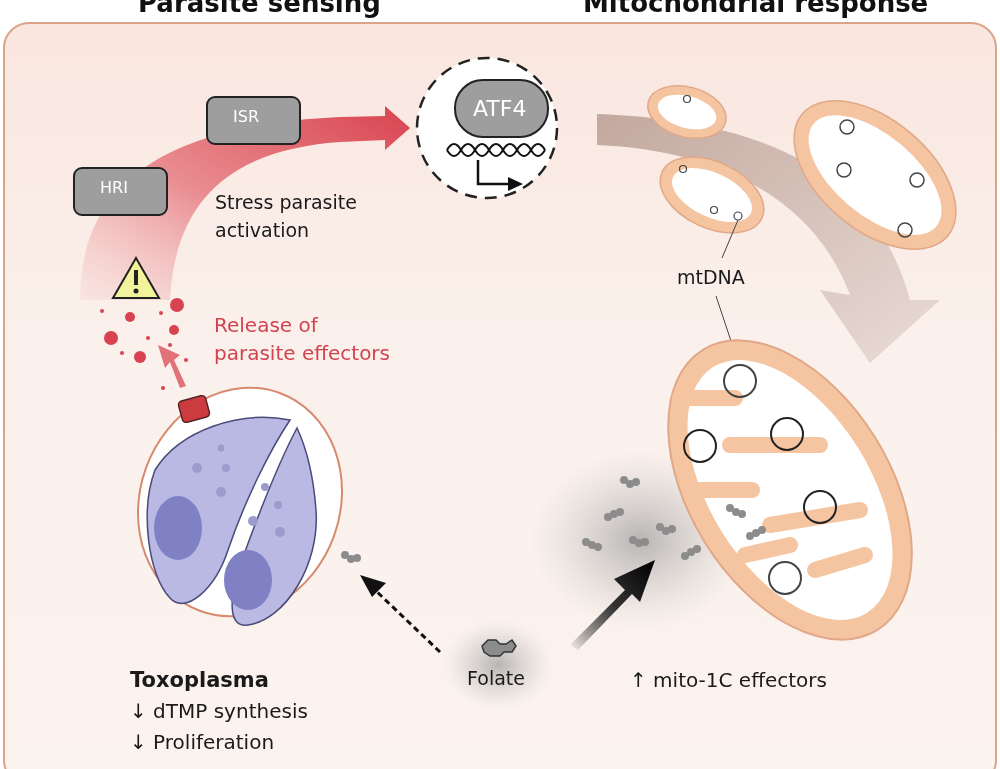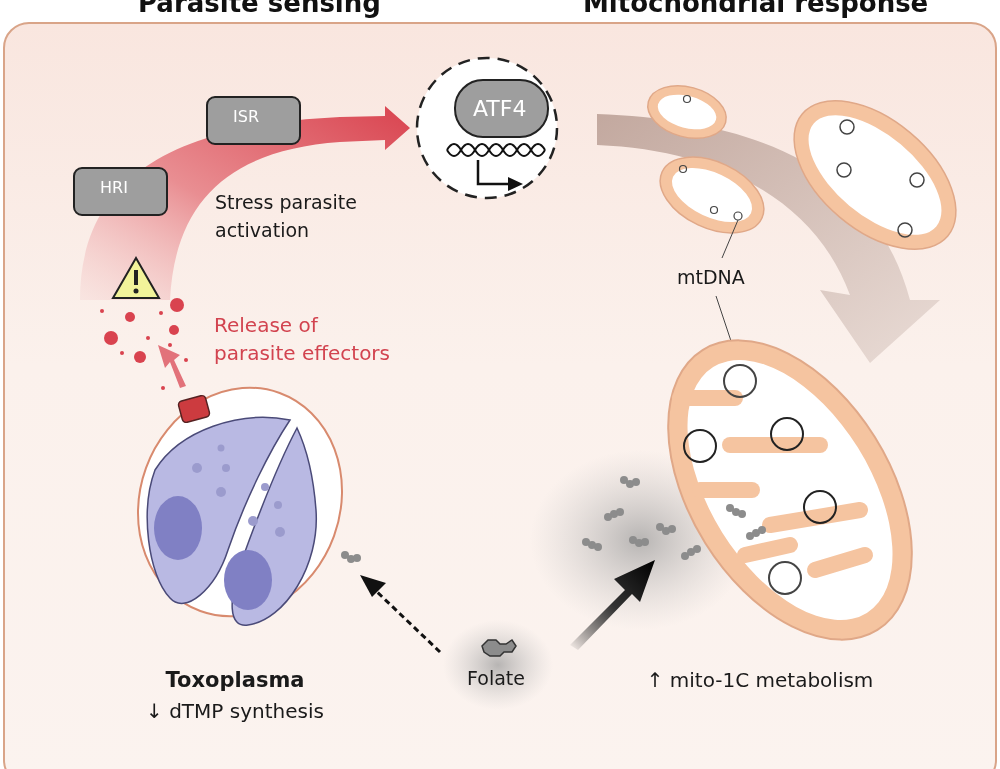--- a/index.html
+++ b/index.html
@@ -7,21 +7,21 @@
   .heading{position:absolute;top:-12px;font-weight:bold;font-size:26px;color:#111;white-space:nowrap;}
   #h-left{left:138px;}
   #h-right{left:583px;}
   .panel{position:absolute;left:3px;top:22px;width:990px;height:760px;border:2px solid #d9a488;border-radius:26px;
     background:linear-gradient(180deg,#f9e6df 0%,#fbf1ec 45%,#fbf3ef 100%);}
   svg.diagram{position:absolute;left:0;top:0;}
   .txt{position:absolute;white-space:nowrap;font-family:"DejaVu Sans",sans-serif;}
   .lbl{font-size:19px;color:#1a1a1a;}
   .red{color:#d2434f;font-size:20px;}
   .boxlbl{font-size:16px;color:#fff;}
-  .caption{text-align:center;font-size:20px;color:#1a1a1a;line-height:31px;}
+  .caption{text-align:left;font-size:20px;color:#1a1a1a;line-height:31px;}
   .caption b{font-size:21px;}
 </style>
 </head>
 <body>
 
 <div class="panel"></div>
 
 <div class="heading" id="h-left">Parasite sensing</div>
 <div class="heading" id="h-right">Mitochondrial response</div>
 
@@ -230,17 +230,18 @@
 
 <div class="txt red" style="left:214px;top:313px;">Release of</div>
 <div class="txt red" style="left:214px;top:341px;">parasite effectors</div>
 
 <div class="txt lbl" style="left:677px;top:266px;">mtDNA</div>
 <div class="txt lbl" style="left:467px;top:667px;">Folate</div>
 
 <div class="txt caption" style="left:130px;top:665px;width:210px;">
   <div><b>Toxoplasma</b></div>
   <div>↓ dTMP synthesis</div>
+  <div>↓ Proliferation</div>
 </div>
 
 <div class="txt caption" style="left:630px;top:665px;width:260px;">
-  <div>↑ mito-1C metabolism</div>
+  <div>↑ mito-1C effectors</div>
 </div>
 
 </body></html>

